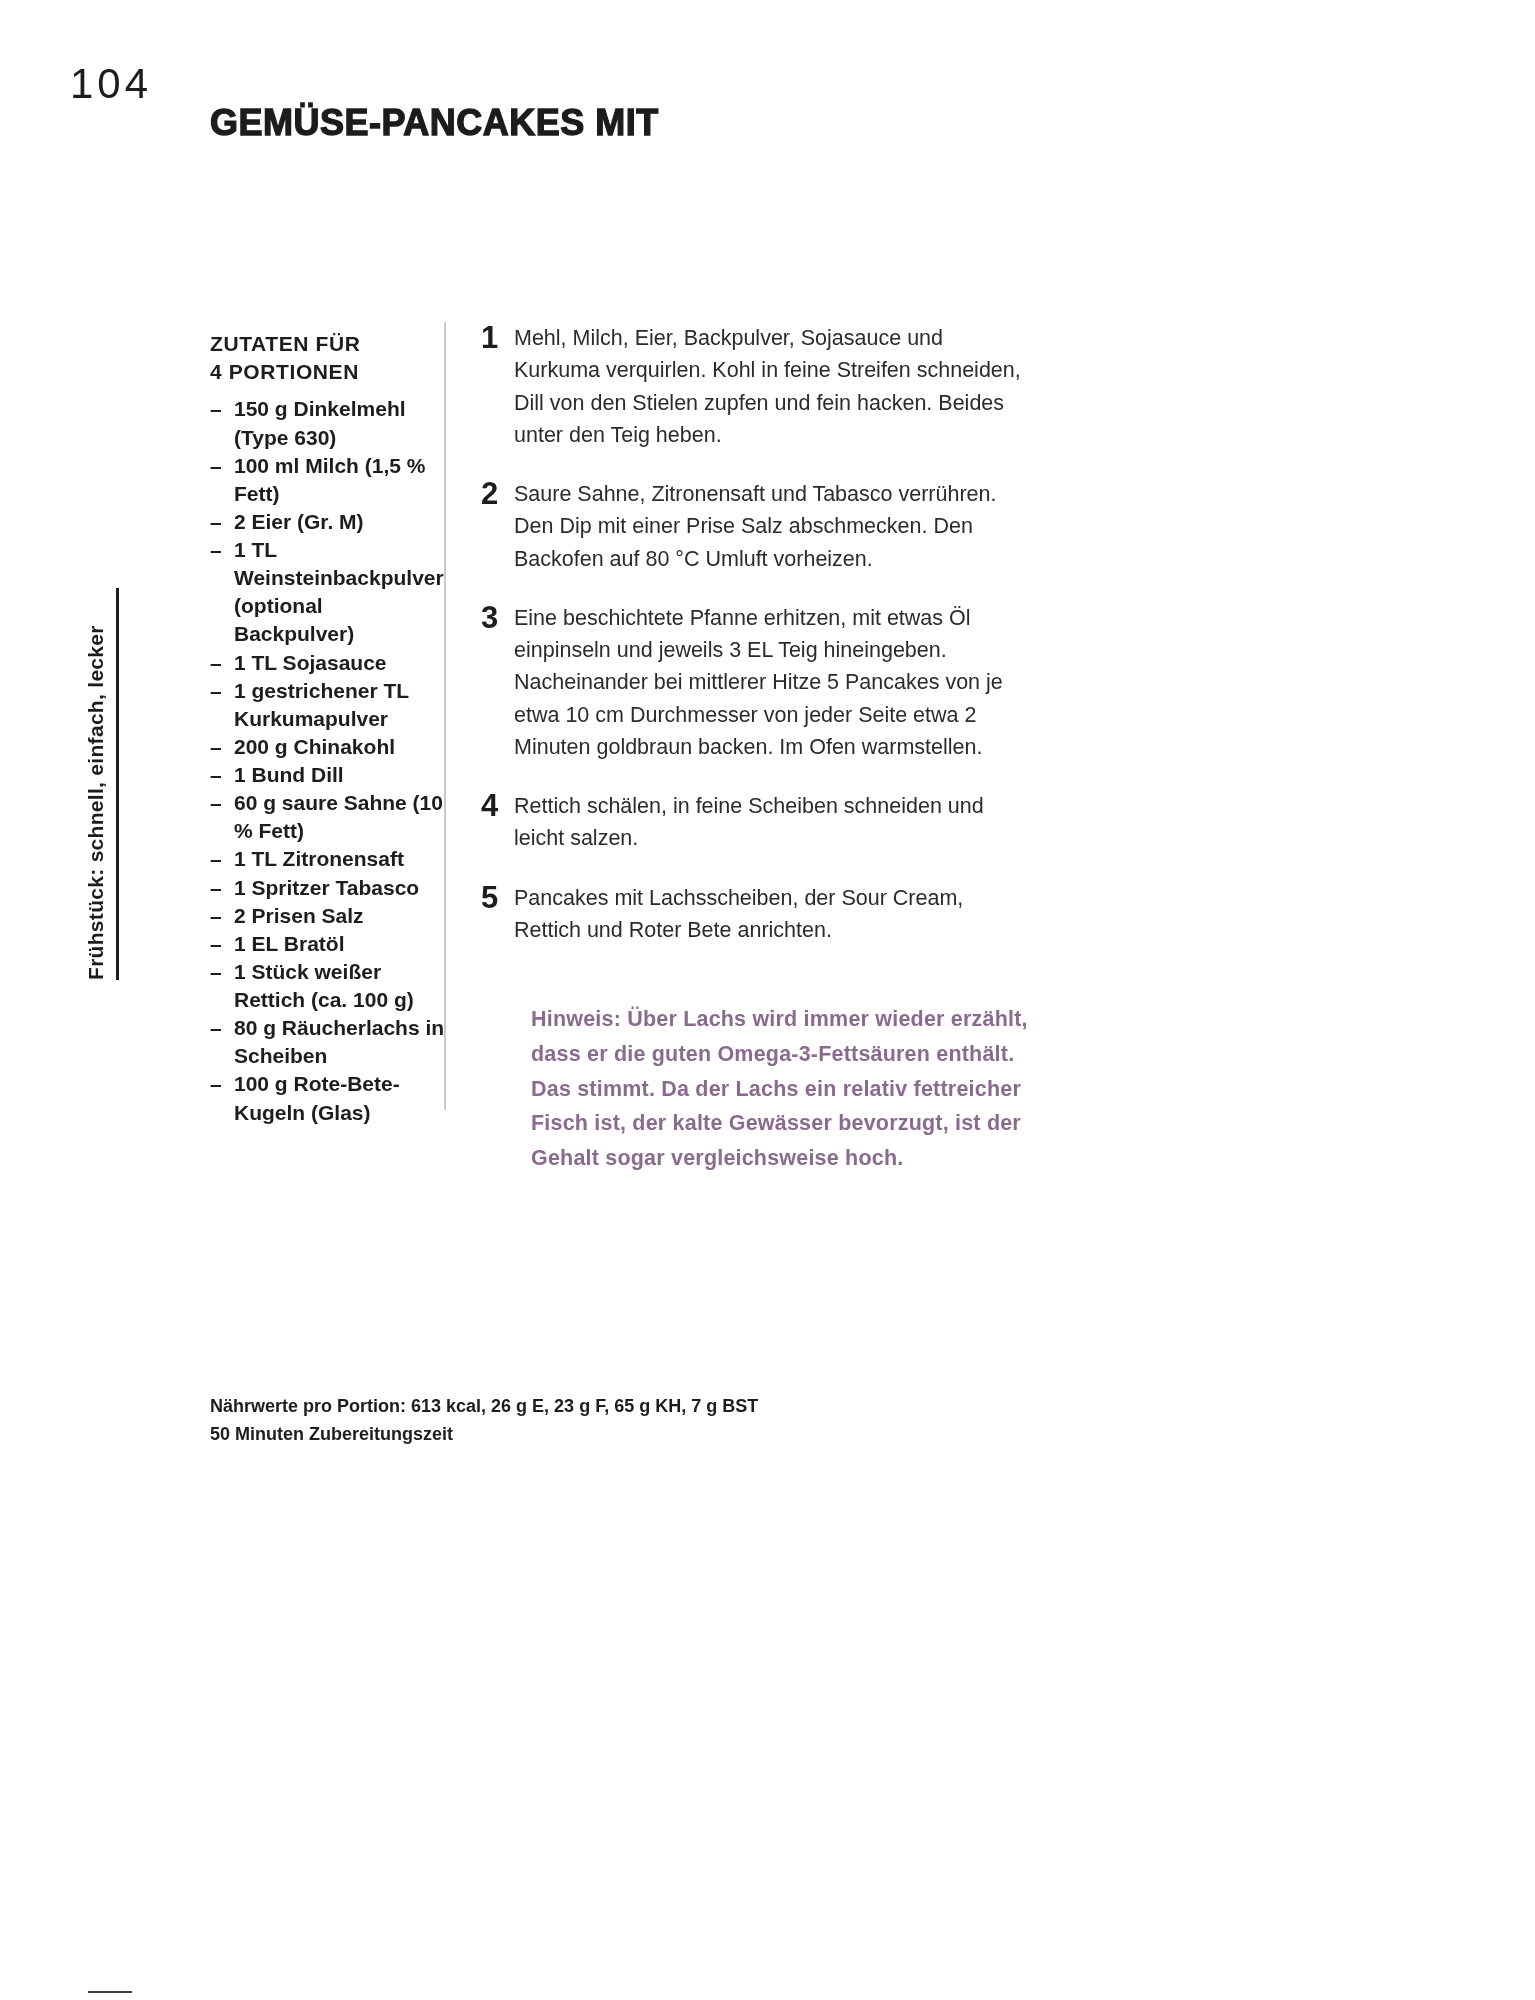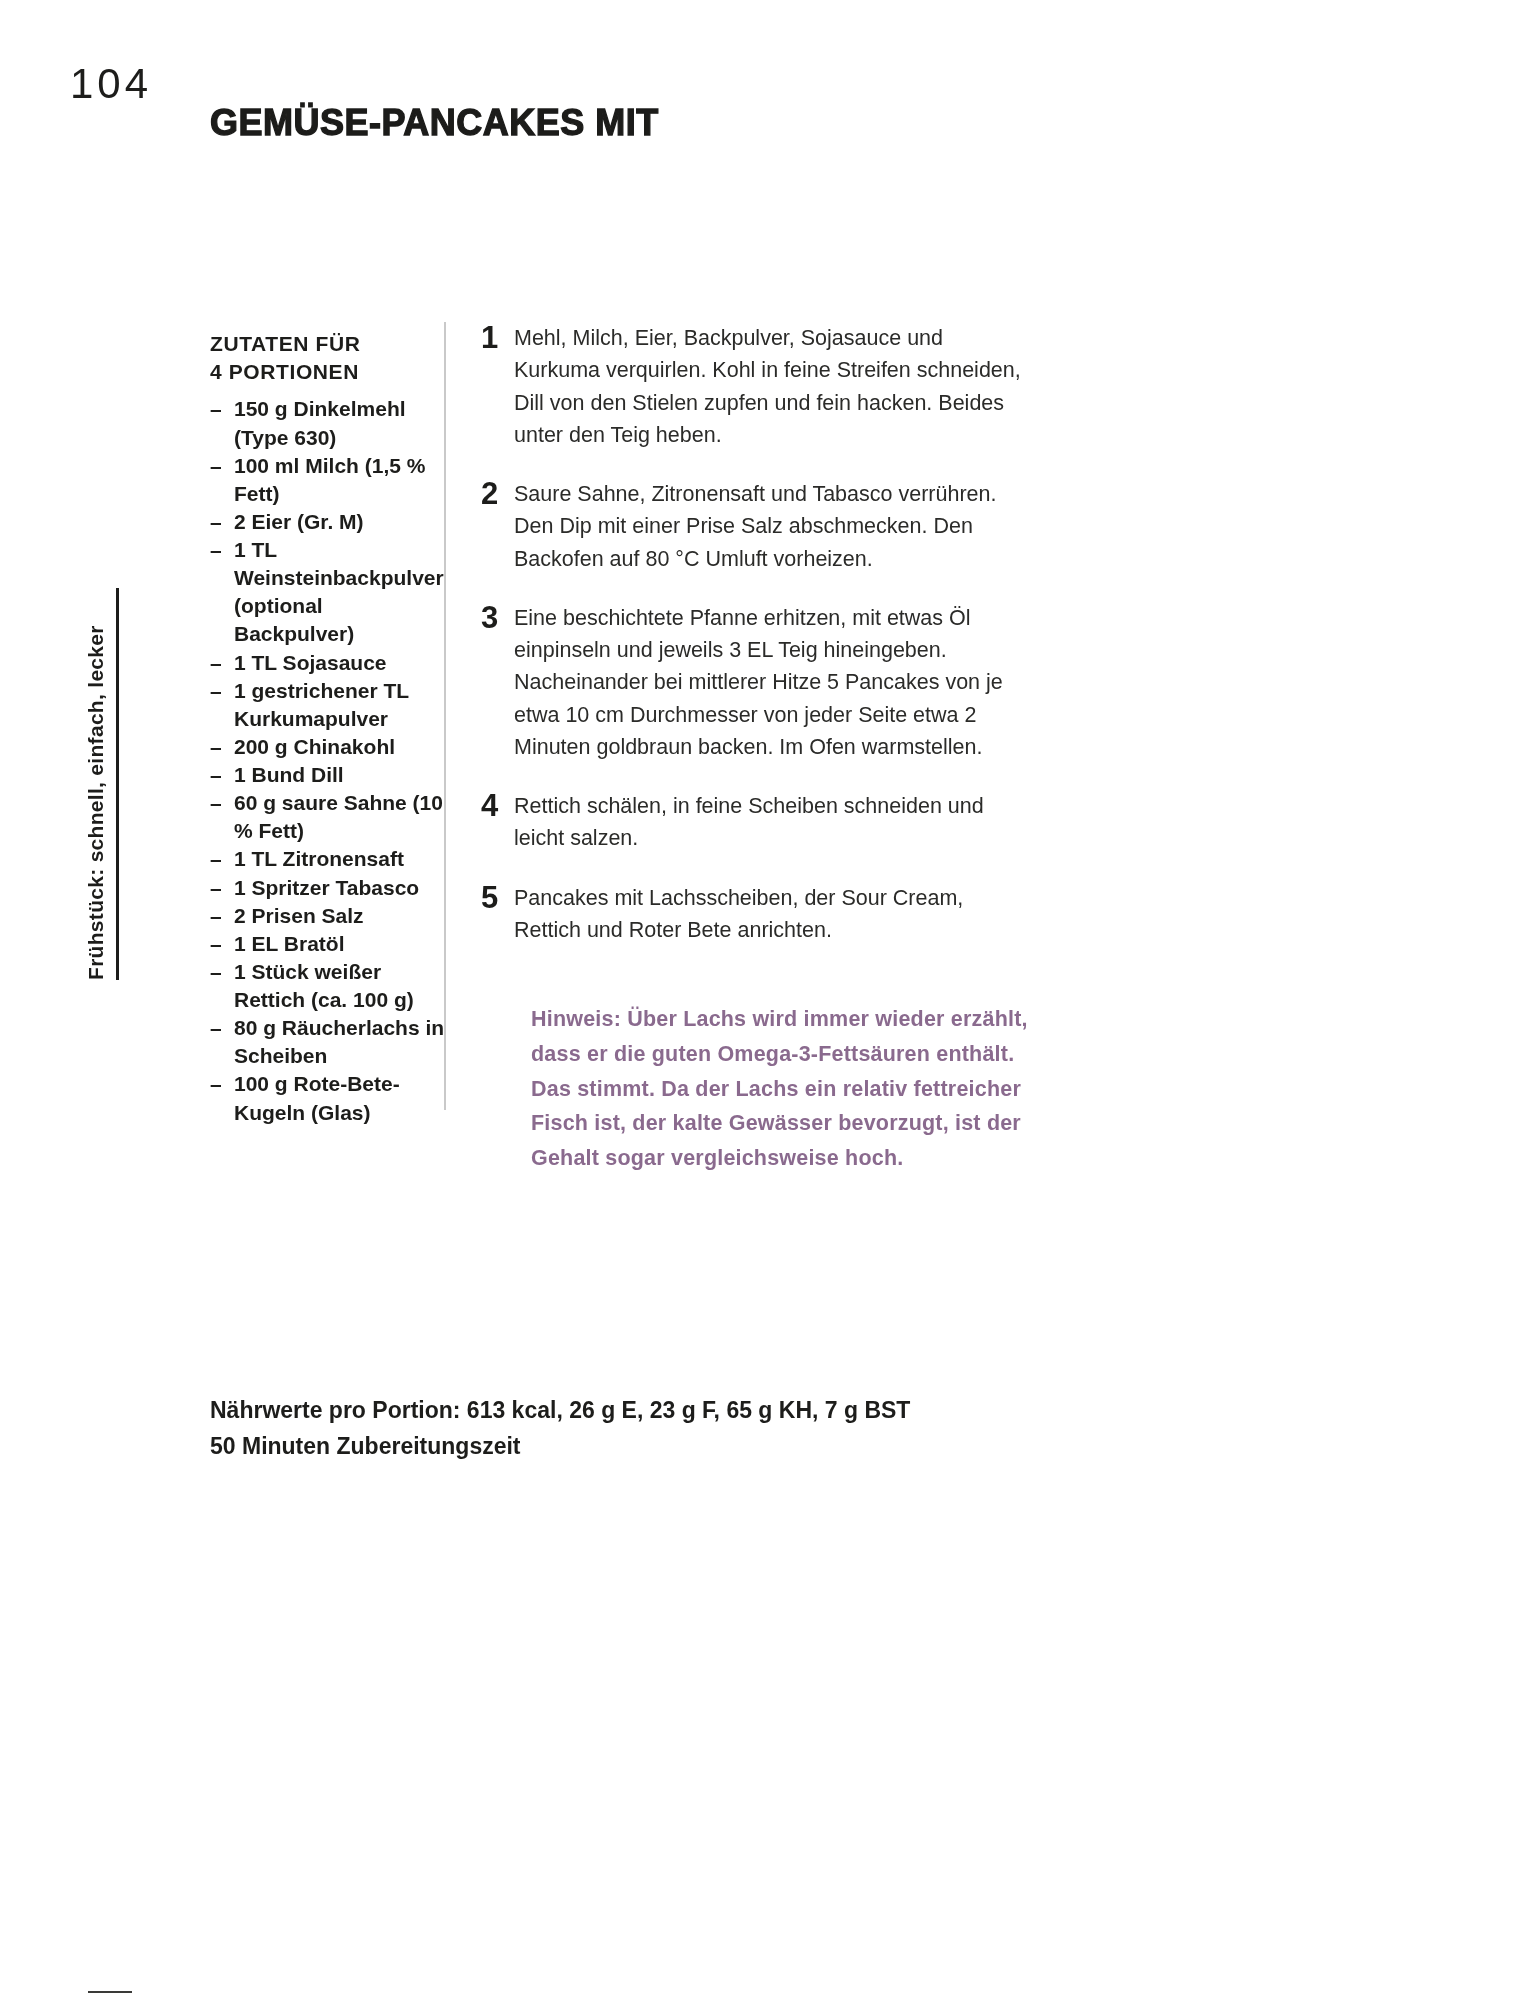--- a/index.html
+++ b/index.html
@@ -138,21 +138,21 @@
     font-weight: 700;
     line-height: 1.62;
     letter-spacing: 0.2px;
   }
 
   
   .footer {
     position: absolute;
     left: 210px;
     top: 1393px;
-    font-size: 23px;
+    font-size: 18px;
     font-weight: 700;
     line-height: 1.55;
     color: #1d1d1b;
   }
 
   .corner-mark {
     position: absolute;
     left: 88px;
     top: 1991px;
     width: 44px;

